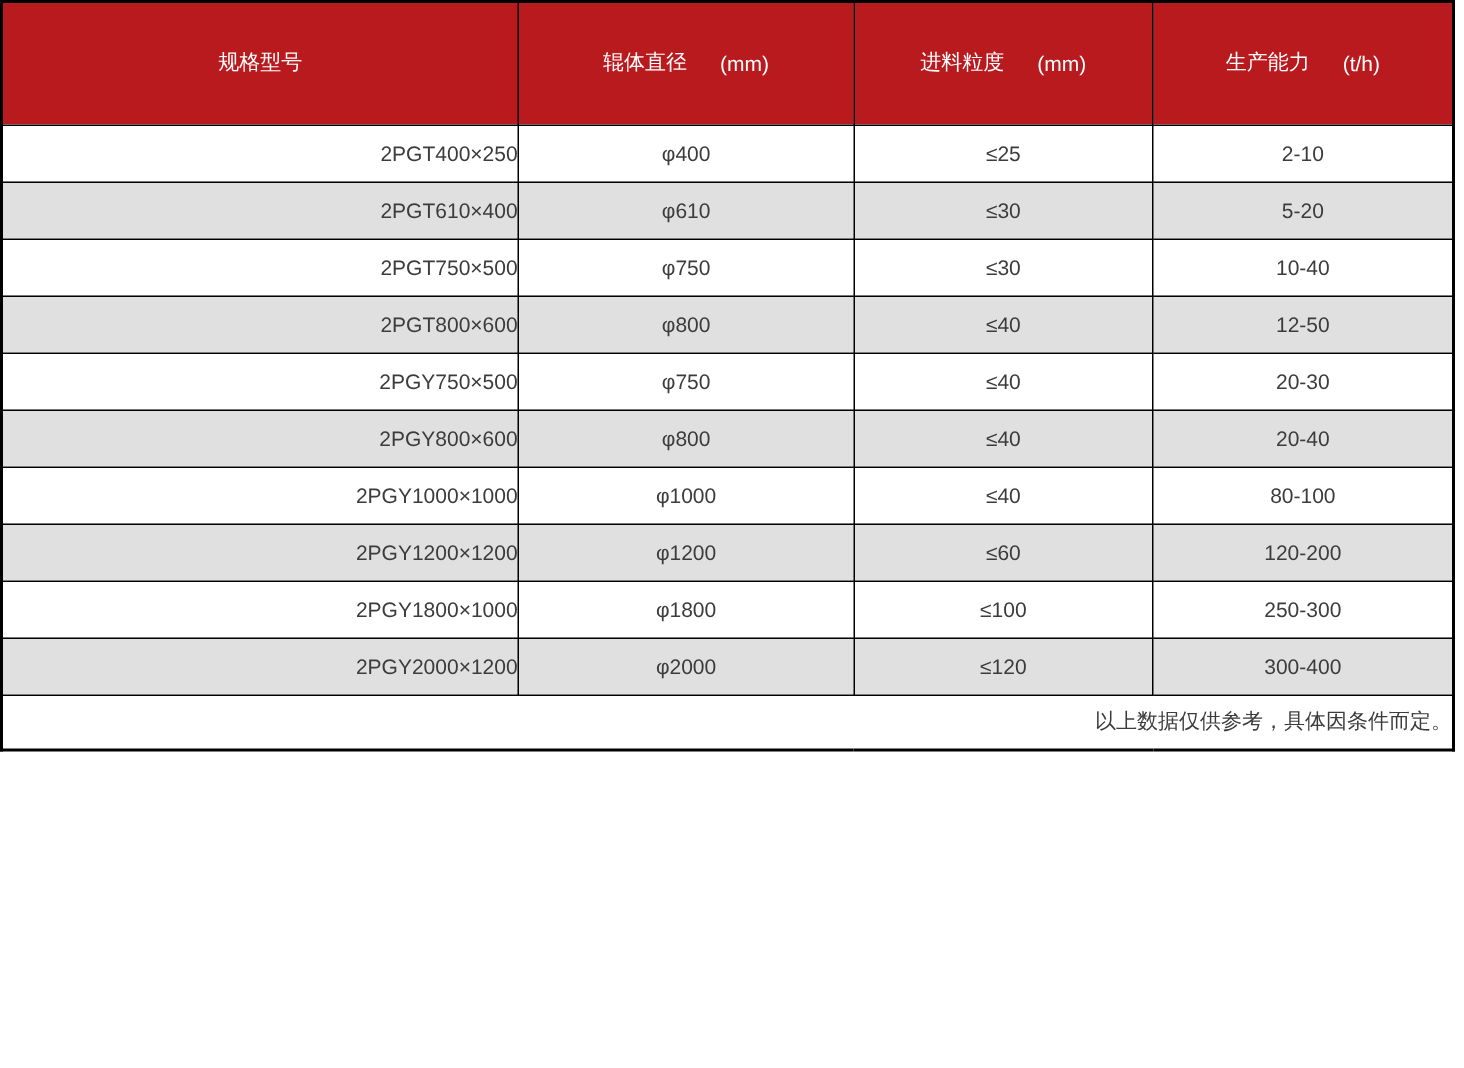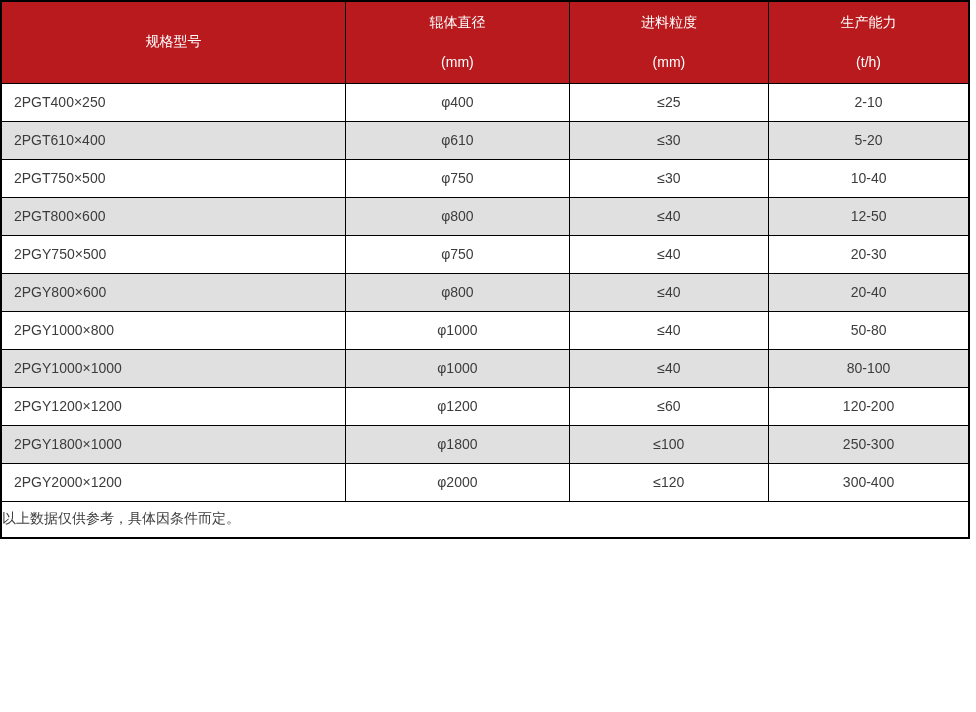--- a/index.html
+++ b/index.html
@@ -33,43 +33,43 @@
   thead th {
     background: var(--header-bg);
     color: var(--header-text);
     font-weight: normal;
     height: 82px;
     text-align: center;
     vertical-align: middle;
   }
   .th-stack {
     display: flex;
-    flex-direction: column;
+    flex-direction: row;
     align-items: center;
     justify-content: center;
     gap: 22px;
     height: 100%;
   }
   tbody td {
     height: 38px;
     text-align: center;
     vertical-align: middle;
     color: var(--body-text);
     background: var(--row-bg);
   }
   tbody td.cell-model {
-    text-align: left;
-    padding-left: 12px;
+    text-align: right;
+    padding-left: 0;
   }
   tbody tr:nth-child(even) td {
     background: var(--row-alt-bg);
   }
   tfoot td {
     height: 37px;
-    text-align: left;
+    text-align: right;
     vertical-align: middle;
     color: var(--body-text);
     background: var(--row-bg);
   }
 </style>
 </head>
 <body>
 
 <table class="spec-table">
   <colgroup>
@@ -134,26 +134,20 @@
     <td>≤40</td>
     <td>20-30</td>
   </tr>
       <tr>
     <td class="cell-model">2PGY800×600</td>
     <td>φ800</td>
     <td>≤40</td>
     <td>20-40</td>
   </tr>
       <tr>
-    <td class="cell-model">2PGY1000×800</td>
-    <td>φ1000</td>
-    <td>≤40</td>
-    <td>50-80</td>
-  </tr>
-      <tr>
     <td class="cell-model">2PGY1000×1000</td>
     <td>φ1000</td>
     <td>≤40</td>
     <td>80-100</td>
   </tr>
       <tr>
     <td class="cell-model">2PGY1200×1200</td>
     <td>φ1200</td>
     <td>≤60</td>
     <td>120-200</td>

